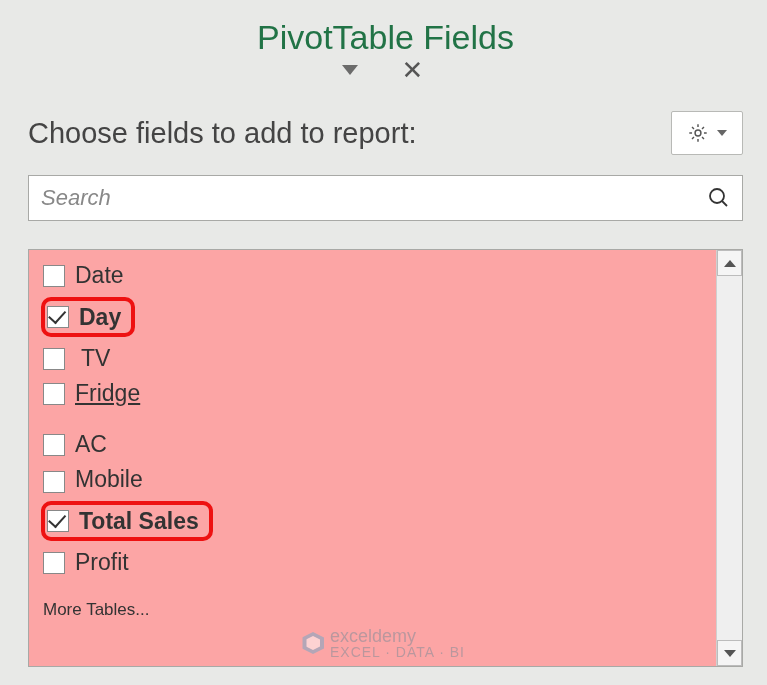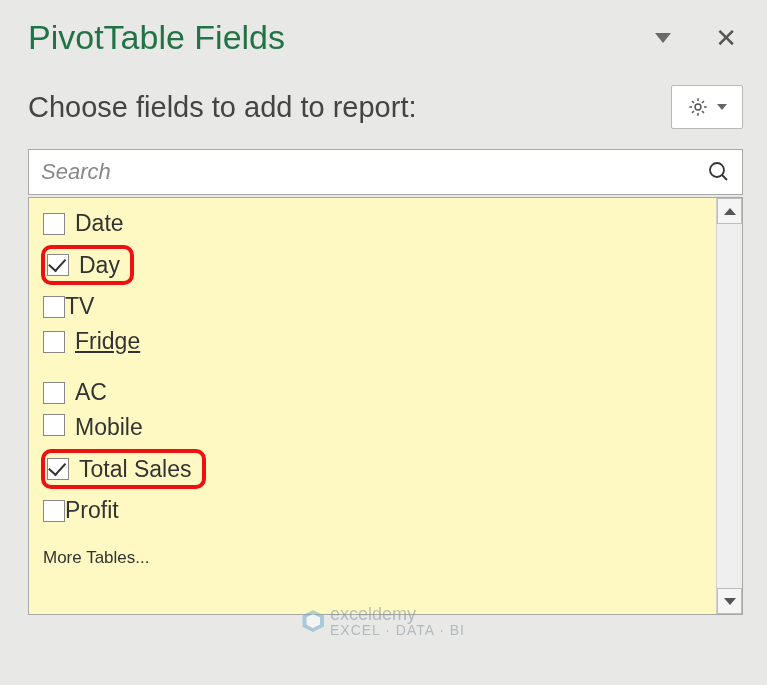--- a/index.html
+++ b/index.html
@@ -14,20 +14,21 @@
   .panel {
     padding: 18px 24px 10px 28px;
     height: 100%;
     position: relative;
   }
   .header-row {
     display: flex;
     align-items: center;
     justify-content: space-between;
     margin-bottom: 28px;
+    flex-direction: column;
   }
   .title {
     font-size: 34px;
     font-weight: 400;
     color: #217346;
   }
   .header-controls {
     display: flex;
     align-items: center;
     gap: 44px;
@@ -71,21 +72,21 @@
   }
   .settings-btn .gear { width: 22px; height: 22px; }
   .settings-btn .mini-caret {
     width: 0; height: 0;
     border-left: 5px solid transparent;
     border-right: 5px solid transparent;
     border-top: 6px solid #666;
   }
   .search-box {
     position: relative;
-    margin-bottom: 2px;
+    margin-bottom: 28px;
   }
   .search-input {
     width: 100%;
     height: 46px;
     border: 1.5px solid #a8a9a6;
     background: #fff;
     font-size: 22px;
     font-style: italic;
     padding: 0 50px 0 12px;
     color: #777;
@@ -93,40 +94,40 @@
   }
   .search-input::placeholder { color: #888; font-style: italic; }
   .search-icon {
     position: absolute;
     right: 12px;
     top: 50%;
     transform: translateY(-50%);
     width: 24px; height: 24px;
   }
   .list-container {
-    background: #fef9c3;
+    background: #fca5a5;
     border: 1.5px solid #a8a9a6;
     height: 418px;
     position: relative;
     display: flex;
   }
   .list-body {
     flex: 1;
     padding: 8px 8px 4px 12px;
     overflow: hidden;
   }
   .field-item {
     display: flex;
     align-items: center;
     gap: 10px;
     padding: 4px 2px;
     font-size: 23px;
     color: #333;
   }
-  .field-item.checked .field-label { font-weight: 400; }
+  .field-item.checked .field-label { font-weight: 700; }
   .checkbox {
     width: 22px;
     height: 22px;
     border: 1.5px solid #888;
     background: #fff;
     display: flex;
     align-items: center;
     justify-content: center;
     flex-shrink: 0;
     cursor: pointer;
@@ -175,21 +176,21 @@
     width: 0; height: 0;
     border-left: 6px solid transparent;
     border-right: 6px solid transparent;
   }
   .scroll-btn.up .arrow { border-bottom: 7px solid #555; }
   .scroll-btn.down .arrow { border-top: 7px solid #555; }
   .scroll-track { flex: 1; background: #efefef; }
   .watermark {
     position: absolute;
     left: 50%;
-    bottom: 48px;
+    bottom: 26px;
     transform: translateX(-50%);
     display: flex;
     align-items: center;
     gap: 6px;
     opacity: 0.5;
     font-size: 18px;
     color: #7b8a97;
     pointer-events: none;
   }
   .watermark .wm-icon {
@@ -248,51 +249,51 @@
             <span class="field-label">Date</span>
           </div>
         </div>
         <div class="field-item checked">
           <div class="highlight-box">
             <div class="checkbox checked"></div>
             <span class="field-label">Day</span>
           </div>
         </div>
         <div class="field-item">
-          <div style="display: flex; align-items: center; gap: 0;">
+          <div style="display: flex; align-items: center; gap: 16px;">
             <div class="checkbox"></div>
             <span class="field-label">TV</span>
           </div>
         </div>
         <div class="field-item">
           <div style="display: flex; align-items: center; gap: 10px; text-decoration: underline;">
             <div class="checkbox"></div>
             <span class="field-label">Fridge</span>
           </div>
         </div>
         <div class="field-item">
           <div style="display: flex; align-items: center; gap: 10px; margin-top: 16px;">
             <div class="checkbox"></div>
             <span class="field-label">AC</span>
           </div>
         </div>
         <div class="field-item">
-          <div style="display: flex; align-items: flex-start; gap: 10px;">
+          <div style="display: flex; align-items: flex-end; gap: 10px;">
             <div class="checkbox"></div>
             <span class="field-label">Mobile</span>
           </div>
         </div>
         <div class="field-item checked">
           <div class="highlight-box">
             <div class="checkbox checked"></div>
             <span class="field-label">Total Sales</span>
           </div>
         </div>
         <div class="field-item">
-          <div style="display: flex; align-items: center; ">
+          <div style="display: flex; align-items: center; gap: 10px;">
             <div class="checkbox"></div>
             <span class="field-label">Profit</span>
           </div>
         </div>
         <div class="more-tables">More Tables...</div>
       </div>
     <div class="scrollbar">
       <div class="scroll-btn up">
           <div class="arrow"></div>
         </div>

